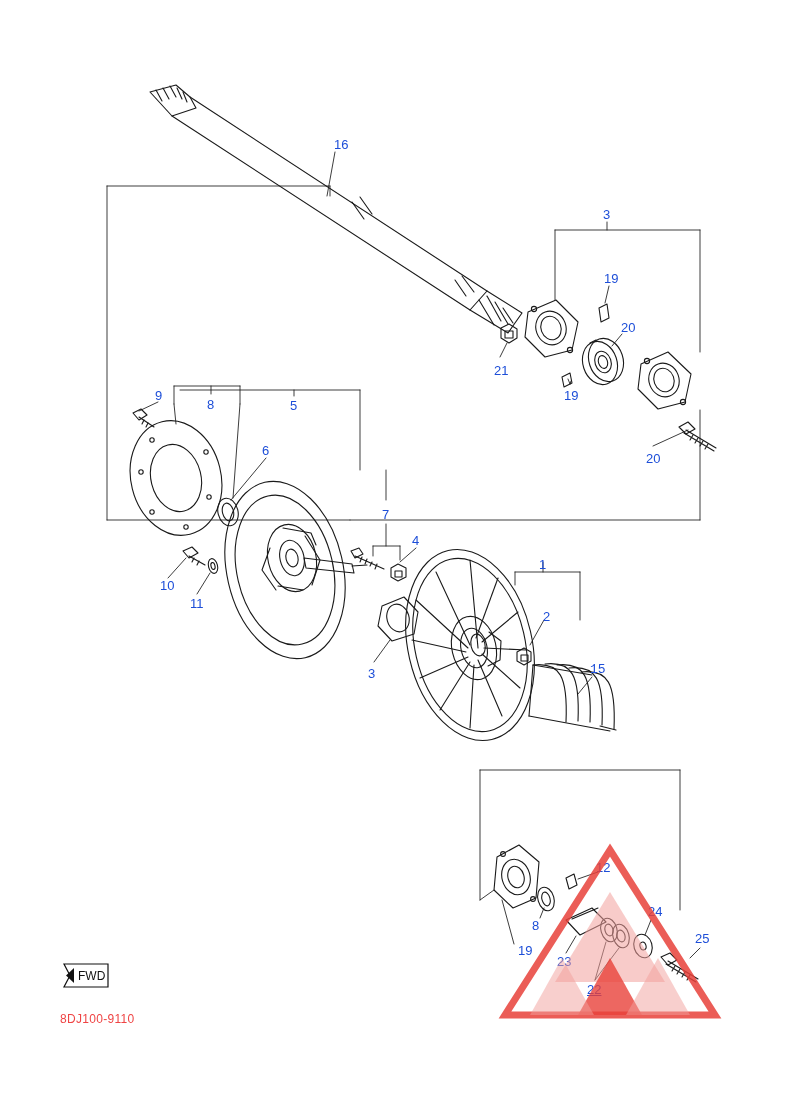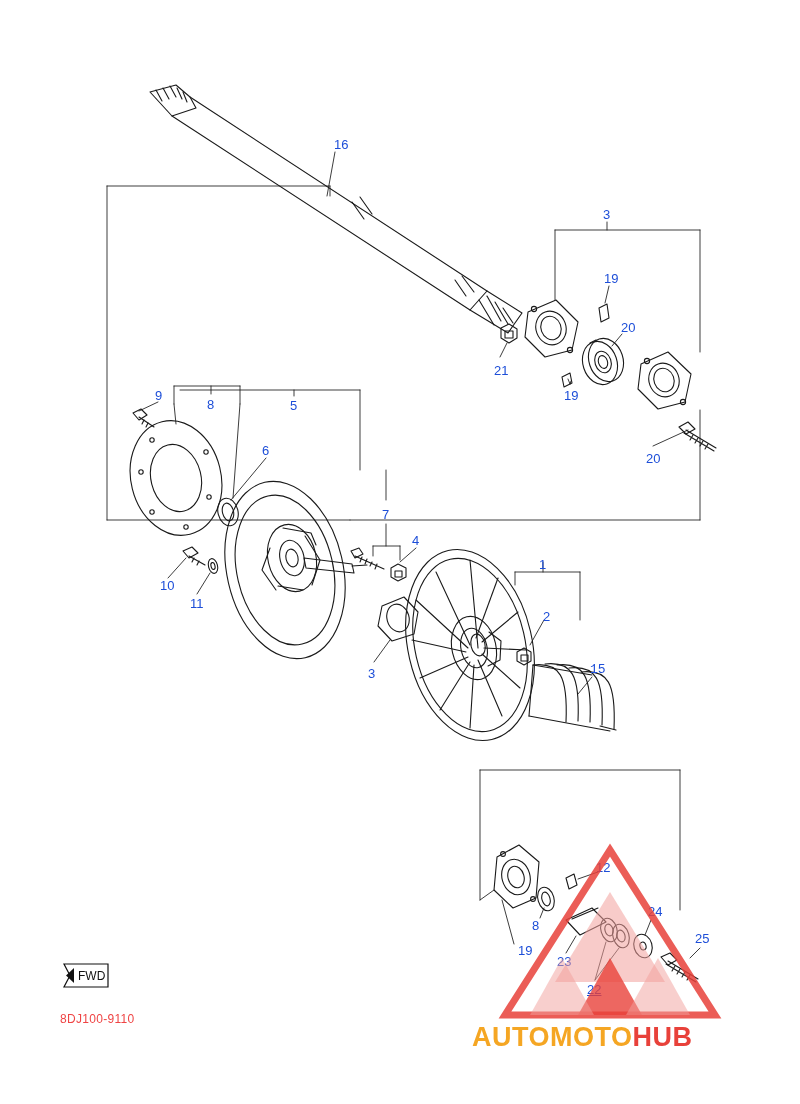--- a/index.html
+++ b/index.html
@@ -438,18 +438,15 @@
   <div id="watermark">
     <svg width="320" height="250" viewBox="0 0 320 250">
       <g transform="translate(30,0)">
         <path d="M110 20 L215 185 L5 185 Z" fill="none" stroke="#e8413a" stroke-width="7" opacity="0.85"></path>
         <path d="M110 62 L165 152 L55 152 Z" fill="#f2a09c" opacity="0.55"></path>
         <path d="M78 185 L110 128 L142 185 Z" fill="#e8413a" opacity="0.8"></path>
         <path d="M30 185 L62 128 L94 185 Z" fill="#f2a09c" opacity="0.5"></path>
         <path d="M126 185 L158 128 L190 185 Z" fill="#f2a09c" opacity="0.5"></path>
       </g>
     </svg>
-    <div class="wm-text">
-      <span class="wm-orange">AUTOMOTO</span><span class="wm-red">HUB</span>
-    </div>
   </div>
 
 </div>
 
 </body></html>

